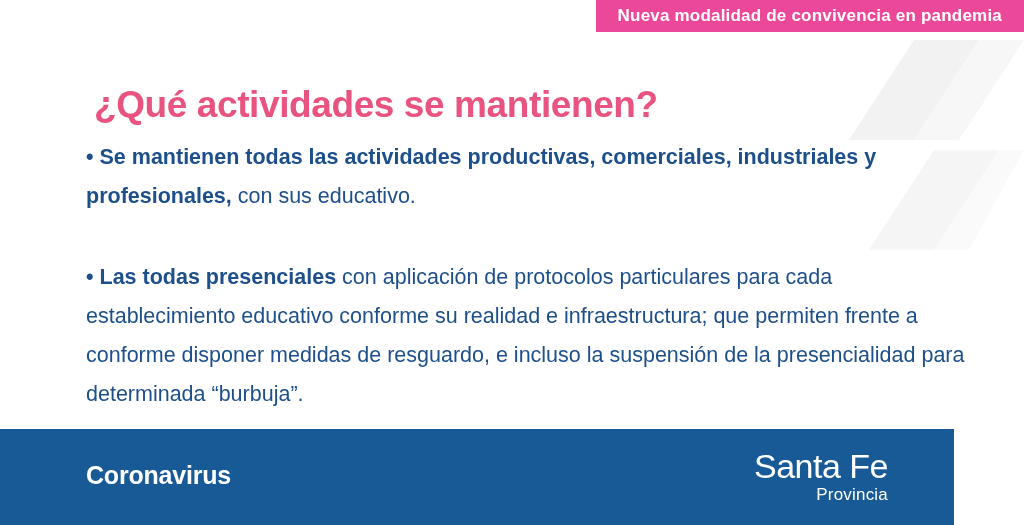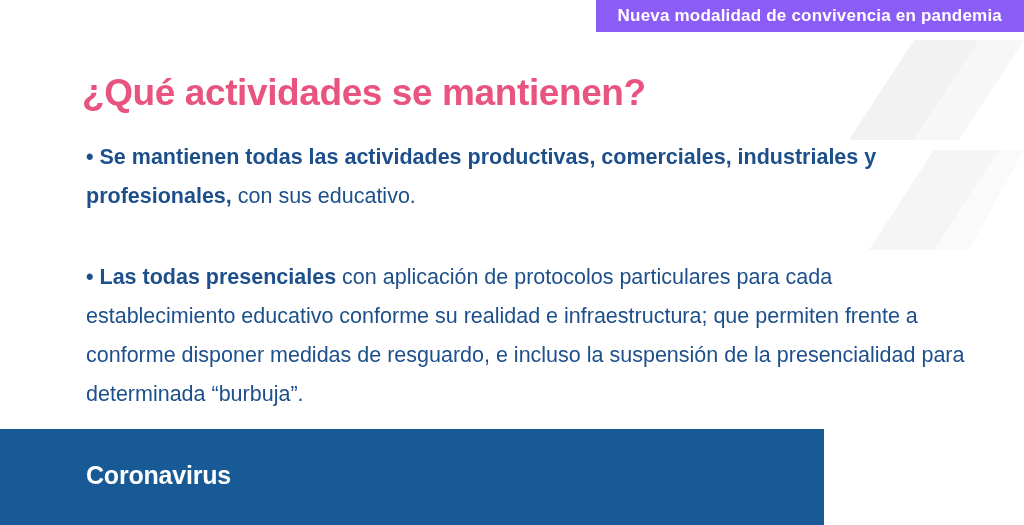--- a/index.html
+++ b/index.html
@@ -29,39 +29,39 @@
     height: 300px;
     overflow: hidden;
     pointer-events: none;
   }
   .deco svg { display: block; }
 
   .ribbon {
     position: absolute;
     top: 0;
     right: 0;
-    background: #8b5cf6;
+    background: #ec4899;
     color: #ffffff;
     font-size: 17px;
     font-weight: 700;
     letter-spacing: 0.2px;
     padding: 7px 22px 8px 22px;
     line-height: 1;
     z-index: 3;
   }
 
   .headline {
     position: absolute;
     left: 82px;
     top: 72px;
     color: #e8537f;
     font-size: 37px;
     font-weight: 700;
     letter-spacing: -0.4px;
-    margin: 0;
+    margin: 12px;
     z-index: 2;
   }
 
   .body-block {
     position: absolute;
     left: 86px;
     top: 138px;
     width: 880px;
     color: #1d4f8b;
     z-index: 2;
@@ -77,21 +77,21 @@
     margin-top: 42px;
   }
   .para b {
     font-weight: 700;
   }
 
   .footer {
     position: absolute;
     left: 0;
     bottom: 0;
-    width: 824px;
+    width: 954px;
     height: 96px;
     background: #175a96;
     z-index: 4;
   }
   .footer-label {
     position: absolute;
     left: 86px;
     top: 32px;
     color: #ffffff;
     font-size: 25px;
@@ -138,15 +138,19 @@
 
   <h1 class="headline">¿Qué actividades se mantienen?</h1>
 
   <div class="body-block">
     <p class="para first"><b>• Se mantienen todas las actividades productivas, comerciales, industriales y profesionales,</b><span> con sus educativo.</span></p>
     <p class="para second"><b>• Las todas presenciales</b><span> con aplicación de protocolos particulares para cada establecimiento educativo conforme su realidad e infraestructura; que permiten frente a conforme disponer medidas de resguardo, e incluso la suspensión de la presencialidad para determinada “burbuja”.</span></p>
   </div>
 
   <div class="footer">
     <div class="footer-label">Coronavirus</div>
+    <div class="brand">
+      <div class="brand-name">Santa Fe</div>
+      <div class="brand-sub">Provincia</div>
+    </div>
   </div>
 
 </div>
 
 </body></html>

